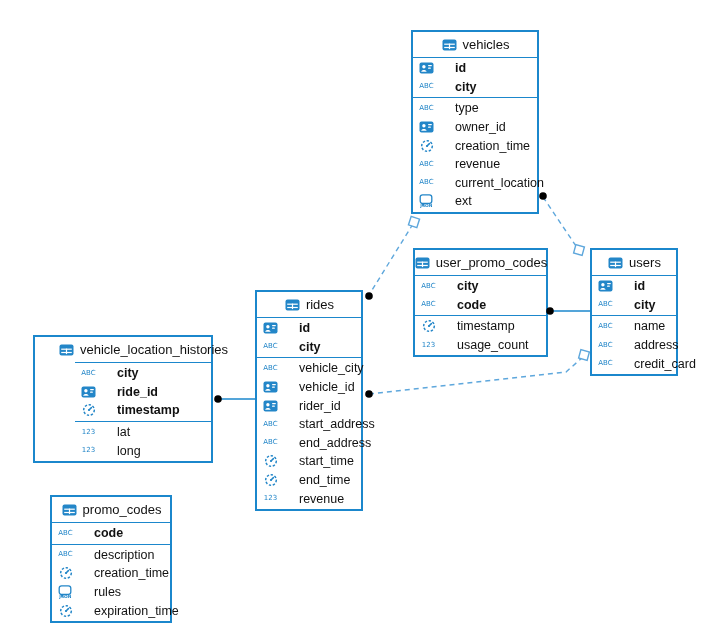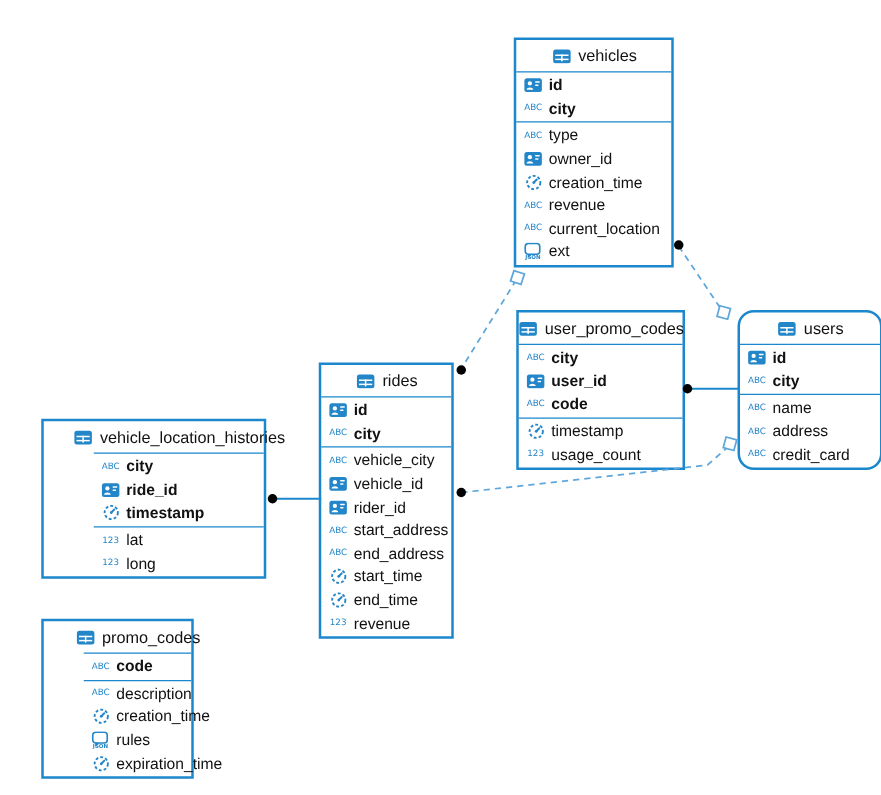--- a/index.html
+++ b/index.html
@@ -19,21 +19,21 @@
     box-sizing:border-box;
   }
   .thead{
     display:flex;align-items:center;justify-content:center;gap:5px;
     height:25px;border-bottom:1.5px solid var(--border);
     font-size:13px;white-space:nowrap;
   }
   .pk{border-bottom:1.5px solid var(--border);padding:1px 0;}
   .flds{padding:1px 0;}
   .row{
-    display:flex;align-items:center;gap:4px;height:18.6px;
+    display:flex;align-items:center;gap:20px;height:18.6px;
     padding:0 5px;font-size:12.5px;white-space:nowrap;
   }
   .pk .row{font-weight:bold;}
   .icn{width:17px;min-width:17px;display:flex;justify-content:center;align-items:center;}
   .abc{
     font-family:"DejaVu Sans",sans-serif;font-weight:normal;font-size:7px;
     color:var(--icon);letter-spacing:0;line-height:1;
   }
   .ticon{display:flex;align-items:center;}
   .wires{position:absolute;left:0;top:0;pointer-events:none;}
@@ -150,32 +150,20 @@
       </div>
       <div class="pk">
         <div class="row">
           <span class="icn">
             <span class="abc">ABC</span>
           </span>
           <span>city</span>
         </div>
         <div class="row">
           <span class="icn">
-            <svg width="15" height="12" viewBox="0 0 15 12">
-              <rect x="0.5" y="0.5" width="14" height="11" rx="2" fill="#2386c8"></rect>
-              <circle cx="4.9" cy="4.7" r="1.7" fill="#fff"></circle>
-              <path d="M2.2 9.7 C2.5 7.3 7.3 7.3 7.6 9.7 Z" fill="#fff"></path>
-              <rect x="9" y="2.9" width="3.9" height="1.3" rx="0.65" fill="#fff"></rect>
-              <rect x="9" y="5.5" width="2.9" height="1.3" rx="0.65" fill="#fff"></rect>
-            </svg>
-          </span>
-          <span>user_id</span>
-        </div>
-        <div class="row">
-          <span class="icn">
             <span class="abc">ABC</span>
           </span>
           <span>code</span>
         </div>
       </div>
       <div class="flds">
         <div class="row">
           <span class="icn">
             <svg width="14" height="14" viewBox="0 0 14 14">
               <circle cx="7" cy="7" r="5.3" fill="none" stroke="#2386c8" stroke-width="1.5" stroke-dasharray="2.3 1.7"></circle>
@@ -186,21 +174,21 @@
           <span>timestamp</span>
         </div>
         <div class="row">
           <span class="icn">
             <span class="abc">123</span>
           </span>
           <span>usage_count</span>
         </div>
       </div>
     </div>
-    <div class="table" style="left: 590px; top: 248px; width: 116px; border-radius: 13px;">
+    <div class="table" style="left: 590px; top: 248px; width: 88px;">
       <div class="thead">
         <span class="ticon">
           <span class="icn">
             <svg width="15" height="12" viewBox="0 0 15 12">
               <rect x="0.5" y="0.5" width="14" height="11" rx="2" fill="#2386c8"></rect>
               <rect x="2.2" y="4.6" width="10.6" height="1.2" fill="#fff"></rect>
               <rect x="2.2" y="7.9" width="10.6" height="1.2" fill="#fff"></rect>
               <rect x="6.9" y="4.6" width="1.2" height="5.5" fill="#fff"></rect>
             </svg>
           </span>
@@ -405,21 +393,21 @@
           <span>lat</span>
         </div>
         <div class="row">
           <span class="icn">
             <span class="abc">123</span>
           </span>
           <span>long</span>
         </div>
       </div>
     </div>
-    <div class="table" style="left: 33px; top: 495px; width: 122px; padding-left: 32px;">
+    <div class="table" style="left: 50px; top: 495px; width: 122px;">
       <div class="thead">
         <span class="ticon">
           <span class="icn">
             <svg width="15" height="12" viewBox="0 0 15 12">
               <rect x="0.5" y="0.5" width="14" height="11" rx="2" fill="#2386c8"></rect>
               <rect x="2.2" y="4.6" width="10.6" height="1.2" fill="#fff"></rect>
               <rect x="2.2" y="7.9" width="10.6" height="1.2" fill="#fff"></rect>
               <rect x="6.9" y="4.6" width="1.2" height="5.5" fill="#fff"></rect>
             </svg>
           </span>

